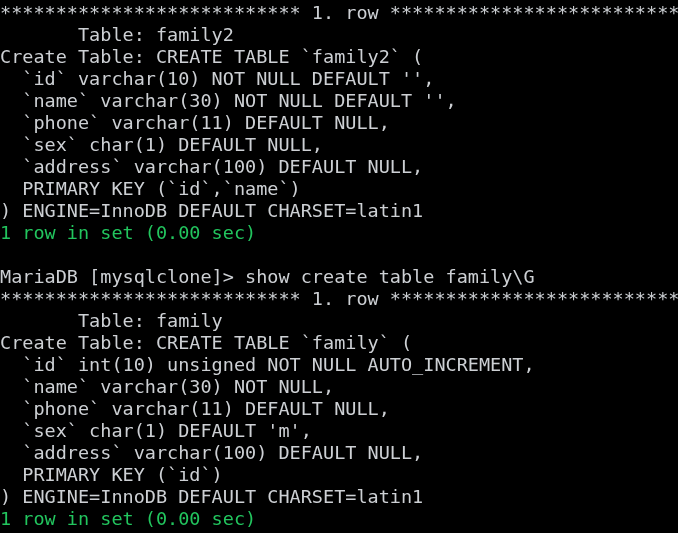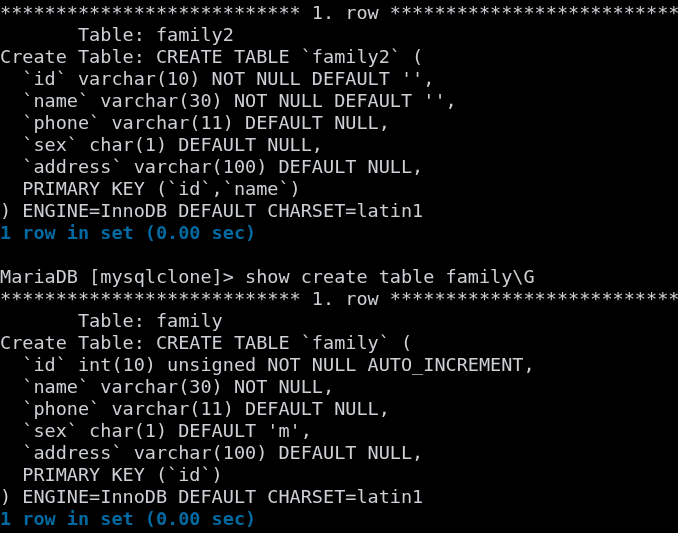--- a/index.html
+++ b/index.html
@@ -27,19 +27,19 @@
     white-space: pre;
   }
   .line {
     height: 22px;
     line-height: 22px;
     white-space: pre;
     overflow: hidden;
     display: block;
   }
   .normal { color: #cdd0d4; font-weight: normal; }
-  .bold   { color: #0369a1; font-weight: bold; }
+  .bold   { color: #22c55e; font-weight: normal; }
   .blank  { color: transparent; }
 </style>
 </head>
 <body>
 
 <div id="terminal"><span class="line normal">*************************** 1. row ***************************</span><span class="line normal">       Table: family2</span><span class="line normal">Create Table: CREATE TABLE `family2` (</span><span class="line normal">  `id` varchar(10) NOT NULL DEFAULT '',</span><span class="line normal">  `name` varchar(30) NOT NULL DEFAULT '',</span><span class="line normal">  `phone` varchar(11) DEFAULT NULL,</span><span class="line normal">  `sex` char(1) DEFAULT NULL,</span><span class="line normal">  `address` varchar(100) DEFAULT NULL,</span><span class="line normal">  PRIMARY KEY (`id`,`name`)</span><span class="line normal">) ENGINE=InnoDB DEFAULT CHARSET=latin1</span><span class="line bold">1 row in set (0.00 sec)</span><span class="line blank"></span><span class="line normal">MariaDB [mysqlclone]&gt; show create table family\G</span><span class="line normal">*************************** 1. row ***************************</span><span class="line normal">       Table: family</span><span class="line normal">Create Table: CREATE TABLE `family` (</span><span class="line normal">  `id` int(10) unsigned NOT NULL AUTO_INCREMENT,</span><span class="line normal">  `name` varchar(30) NOT NULL,</span><span class="line normal">  `phone` varchar(11) DEFAULT NULL,</span><span class="line normal">  `sex` char(1) DEFAULT 'm',</span><span class="line normal">  `address` varchar(100) DEFAULT NULL,</span><span class="line normal">  PRIMARY KEY (`id`)</span><span class="line normal">) ENGINE=InnoDB DEFAULT CHARSET=latin1</span><span class="line bold">1 row in set (0.00 sec)</span></div>
 
 </body></html>

